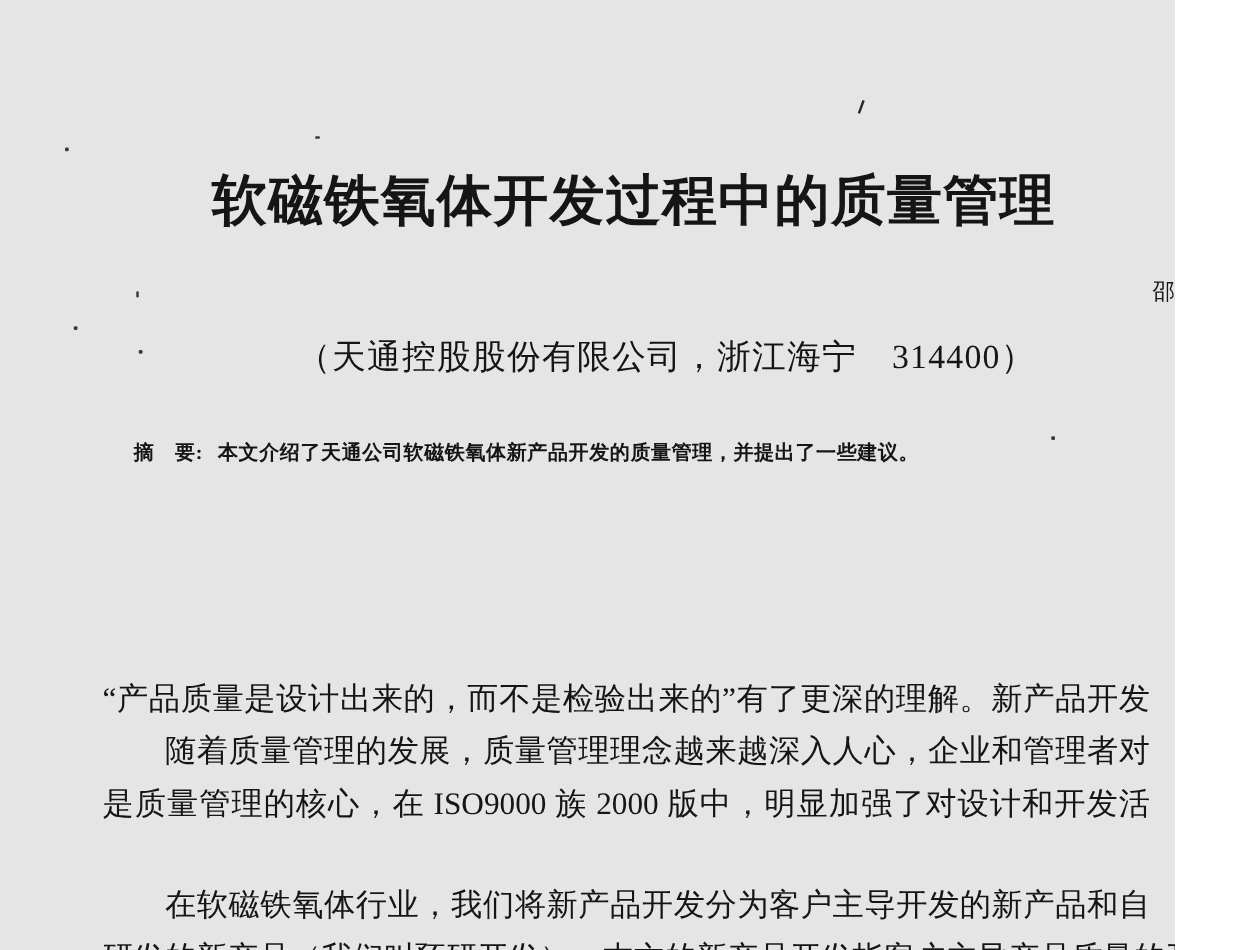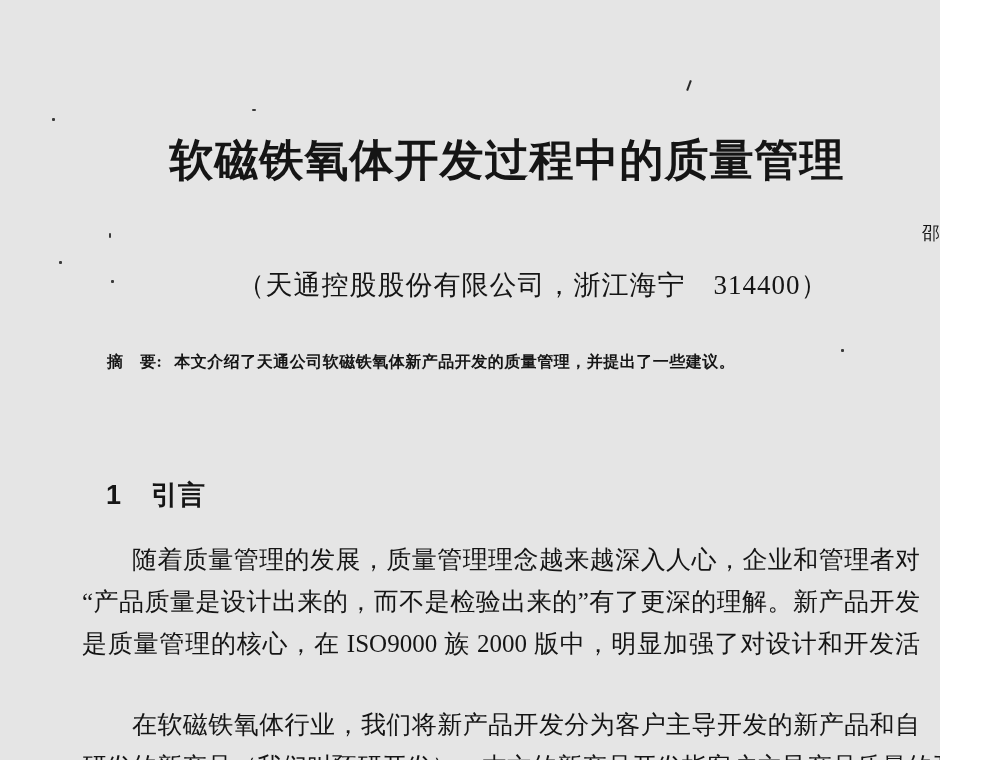--- a/index.html
+++ b/index.html
@@ -140,27 +140,24 @@
 
   <h1 class="paper-title">软磁铁氧体开发过程中的质量管理</h1>
   <div class="author">邵　峰</div>
   <div class="affiliation">（天通控股股份有限公司，浙江海宁　314400）</div>
 
   <div class="meta-line abstract-line">
     <span class="label">摘　要:</span><span>本文介绍了天通公司软磁铁氧体新产品开发的质量管理，并提出了一些建议。</span>
   </div>
 
 
-  <h2 class="section-heading">
-    <span class="sec-num">1</span><span class="sec-title">引言</span>
-  </h2>
 
   <div class="para para1">
+    <div class="line fit">“产品质量是设计出来的，而不是检验出来的”有了更深的理解。新产品开发</div>
     <div class="line fit first">随着质量管理的发展，质量管理理念越来越深入人心，企业和管理者对</div>
-    <div class="line fit">“产品质量是设计出来的，而不是检验出来的”有了更深的理解。新产品开发</div>
     <div class="line fit">是质量管理的核心，在 ISO9000 族 2000 版中，明显加强了对设计和开发活动</div>
   </div>
 
   <div class="para para2">
     <div class="line fit first">在软磁铁氧体行业，我们将新产品开发分为客户主导开发的新产品和自主</div>
     <div class="line">研发的新产品（我们叫预研开发），本文的新产品开发指客户主导产品质量的开发，因为</div>
   </div>
 
 </div>
 

